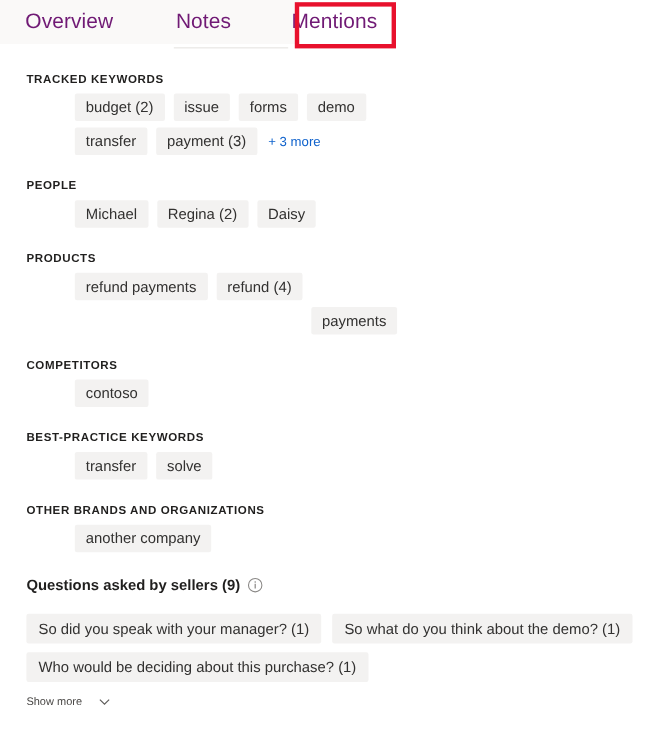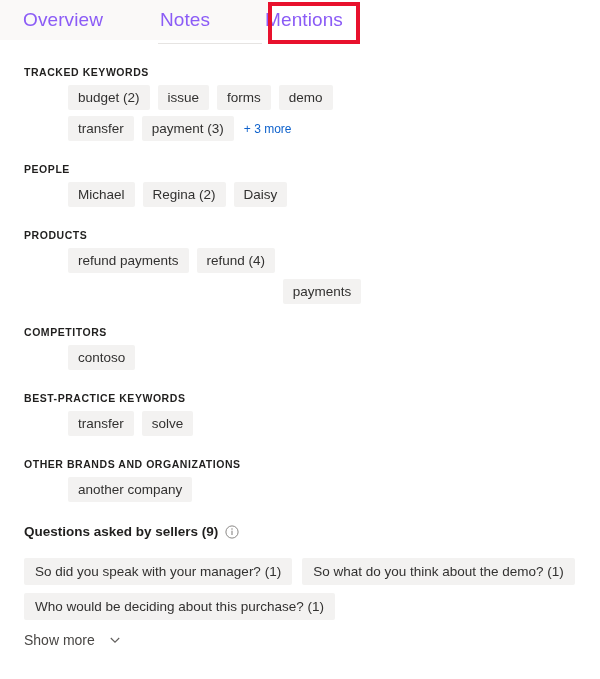--- a/index.html
+++ b/index.html
@@ -37,21 +37,21 @@
   }
   .tab {
     position: absolute;
     top: 0;
     height: 40px;
     display: flex;
     align-items: center;
     justify-content: center;
     font-size: 19px;
     font-weight: 400;
-    color: #8b5cf6;
+    color: #701a75;
     letter-spacing: .1px;
     white-space: nowrap;
     background: transparent;
     cursor: pointer;
   }
   .tab-overview { left: 8px;   width: 110px; }
   .tab-notes    { left: 142px; width: 86px; }
   .tab-mentions { left: 272px; width: 64px; background: #ffffff; }
 
   .tab-divider {
@@ -166,21 +166,21 @@
     font-size: 13.5px;
     color: #323130;
     white-space: nowrap;
     cursor: pointer;
   }
 
   .show-more {
     display: inline-flex;
     align-items: center;
     gap: 14px;
-    font-size: 14px;
+    font-size: 10px;
     color: #484644;
     cursor: pointer;
     margin-top: 12px;
   }
   .chevron {
     width: 12px;
     height: 12px;
     display: inline-block;
   }
   .chevron svg { display: block; }

